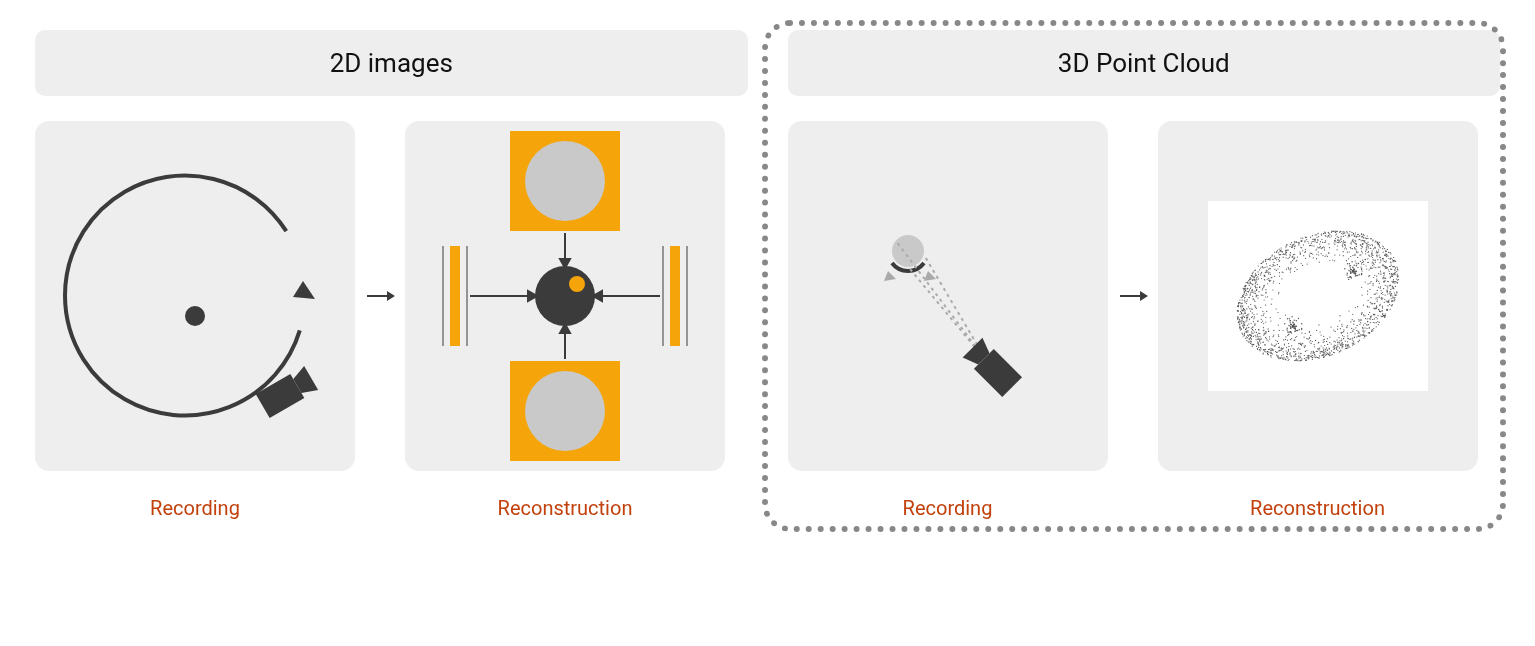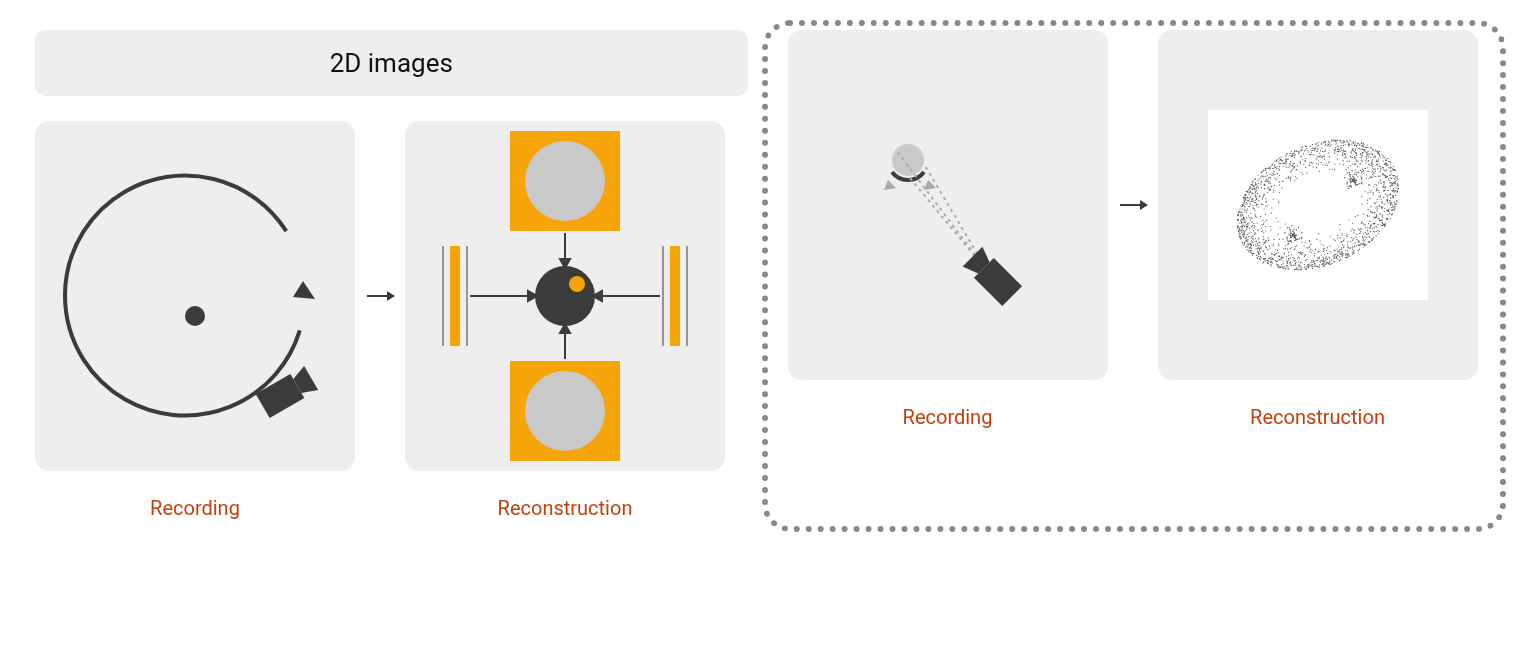--- a/index.html
+++ b/index.html
@@ -152,20 +152,21 @@
     </div>
 
     <div class="caption-row">
       <div class="caption">Recording</div>
       <div class="caption-spacer"></div>
       <div class="caption">Reconstruction</div>
     </div>
   </div>
 
   <div class="section">
+    <div class="header-box">3D Point Cloud</div>
 
     <div class="panels-row">
 
       <div class="panel">
         <svg width="320" height="350">
 
           <circle cx="120" cy="130" r="16" fill="#c9c9c9"></circle>
           <path d="M 104 142 A 20 20 0 0 0 136 142" fill="none" stroke="#3b3b3b" stroke-width="4"></path>
 
           <g stroke="#aaa" stroke-width="2" stroke-dasharray="3 4">

